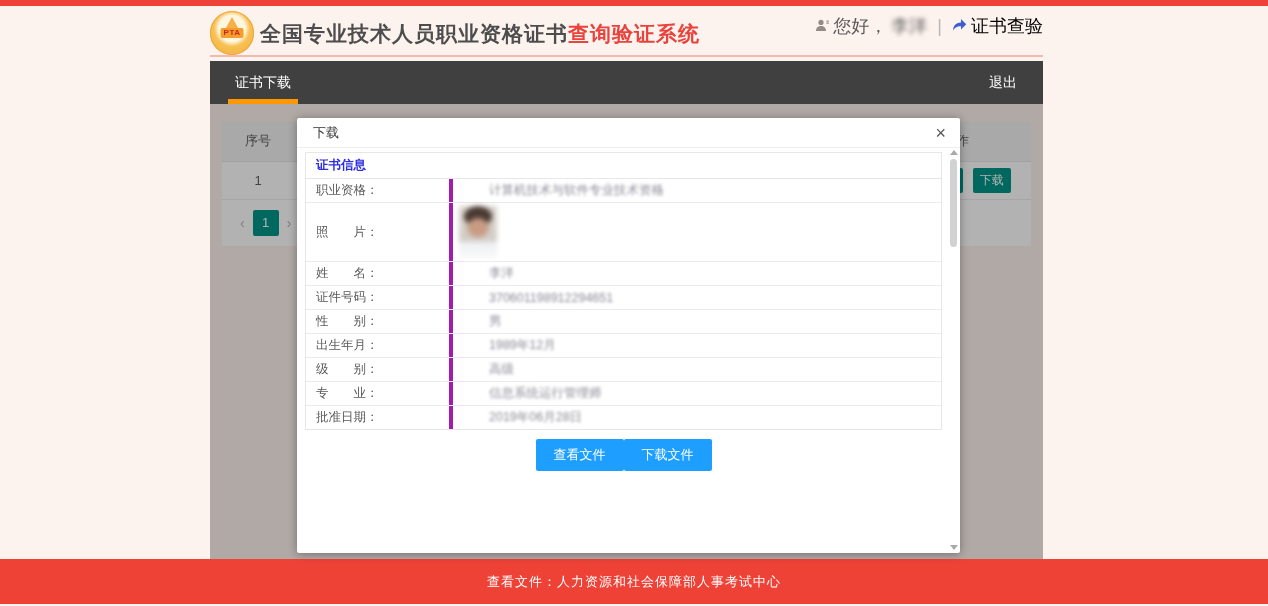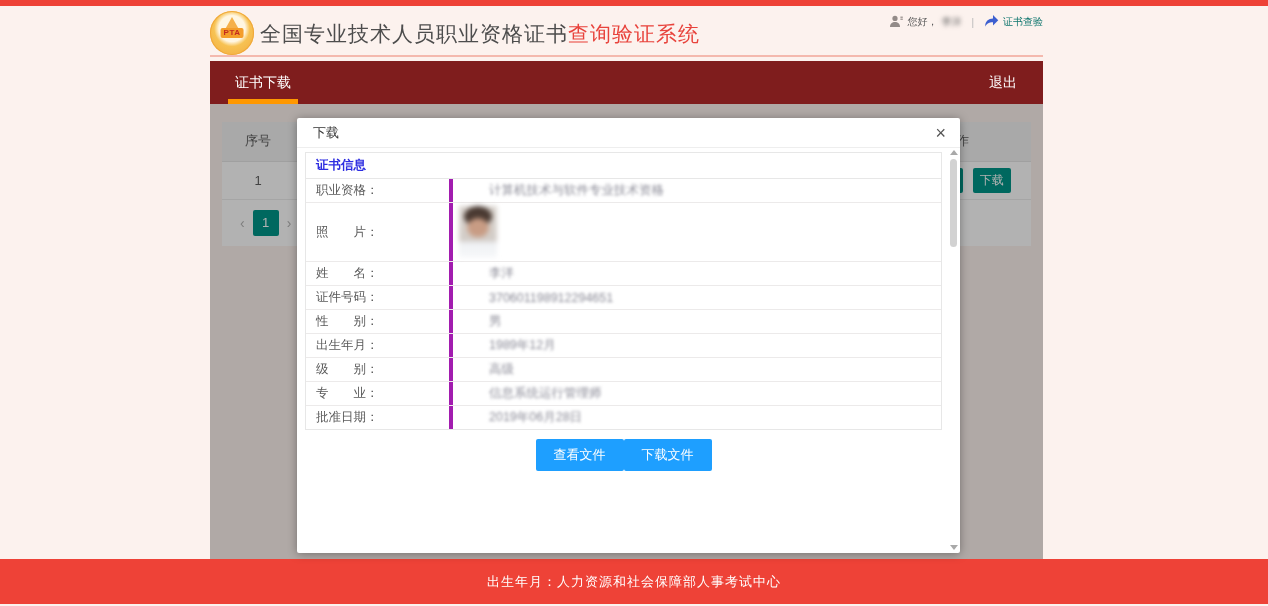--- a/index.html
+++ b/index.html
@@ -16,32 +16,32 @@
   .logo-wrap { position:relative; width:44px; height:44px; margin-top:4px; flex:0 0 auto; }
   .logo-circle { width:44px; height:44px; border-radius:50%;
     background:radial-gradient(circle at 50% 40%, #fff6e2 0 38%, #f7c253 52%, #f2a93b 100%);
     box-shadow:0 0 0 1px #f0a83a inset; position:relative; overflow:hidden; }
   .logo-flame { position:absolute; left:50%; top:6px; transform:translateX(-50%);
     width:0; height:0; border-left:9px solid transparent; border-right:9px solid transparent;
     border-bottom:16px solid #f5b04a; filter:blur(.4px); }
   .logo-ribbon { position:absolute; left:50%; bottom:17px; transform:translateX(-50%);
     background:#f49d2a; border-radius:2px; padding:0 3px; font-size:8px; font-weight:bold;
     color:#c32a1f; letter-spacing:.5px; line-height:10px; }
-  .site-title { font-size:21px; font-weight:normal; letter-spacing:1px; margin-left:6px; margin-top:6px; white-space:nowrap; }
+  .site-title { font-size:21px; font-weight:bold; letter-spacing:1px; margin-left:6px; margin-top:6px; white-space:nowrap; }
   .site-title .main { color:#4d4d4d; }
   .site-title .accent { color:#e8433c; }
   .user-info { position:absolute; right:0; top:8px; display:flex; align-items:center;
-    font-size:10px; color:#5a5a5a; gap:4px;justify-content:center; }
+    font-size:18px; color:#5a5a5a; gap:4px;justify-content:center; }
   .user-info .sep { color:#b7b7b7; margin:0 6px; }
-  .user-info a { color:#0f766e; text-decoration:none; }
+  .user-info a { color:#000000; text-decoration:none; }
   .blurred { filter:blur(2px); }
   .icon-svg { display:inline-block; vertical-align:-2px; }
 
   
-  .nav { width:833px; margin:4px 0 0 210px; height:43px; background:#7f1d1d;
+  .nav { width:833px; margin:4px 0 0 210px; height:43px; background:#404040;
     display:flex; align-items:stretch; justify-content:space-between; }
   .nav-tab { position:relative; margin-left:18px; width:70px; display:flex;
     align-items:center; justify-content:center; color:#fff; font-size:14px; cursor:pointer; }
   .nav-tab .indicator { position:absolute; left:0; bottom:0; width:100%; height:5px; background:#ff9800; }
   .nav-logout { display:flex; align-items:center; padding:0 26px; color:#fff; font-size:14px; cursor:pointer; }
 
   
   .workspace { position:relative; width:833px; margin-left:210px; height:455px; background:#fcf2ee; }
   .card { position:absolute; left:12px; top:18px; width:809px; background:#fff; padding-bottom:10px; }
   table.list { width:100%; border-collapse:collapse; font-size:13px; color:#5f5f5f; }
@@ -168,21 +168,21 @@
       <span class="pg-prev">‹</span>
       <span class="pg-page">1</span>
       <span class="pg-next">›</span>
       <span class="pg-jump">到第</span>
     </div>
   </div>
   <div class="dim"></div>
 </div>
 
 <div class="footer">
-  <span>出生年月：人力资源和社会保障部人事考试中心</span>
+  <span>查看文件：人力资源和社会保障部人事考试中心</span>
 </div>
 
 <div class="modal">
   <div class="modal-header">
     <span>下载</span>
   </div>
   <span class="modal-close">×</span>
 
   <div class="modal-body">
     <div class="certbox">

